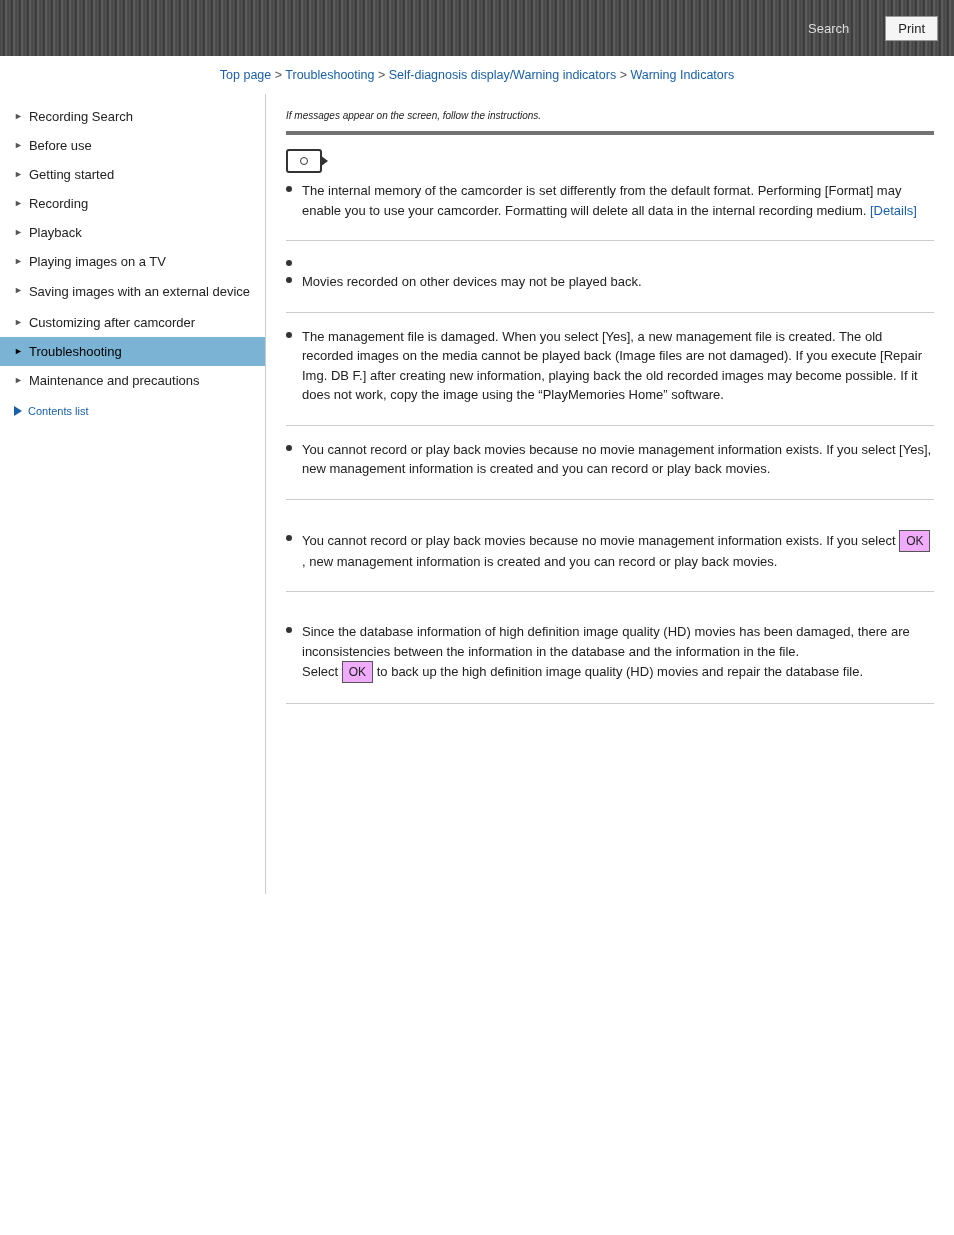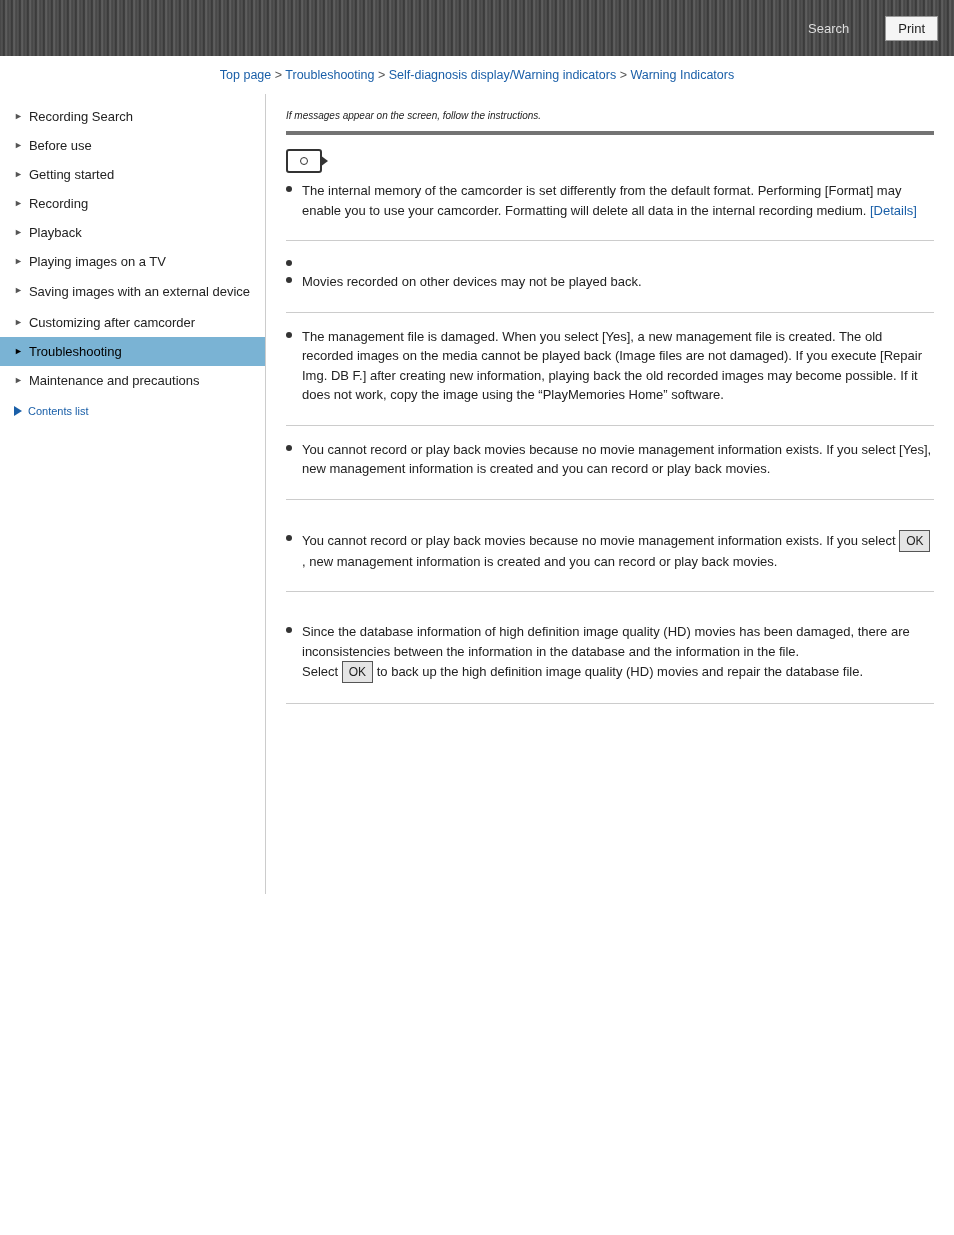--- a/index.html
+++ b/index.html
@@ -172,21 +172,21 @@
     }
 
     .link-blue { color: #1a5fa8; text-decoration: none; }
 
     .ok-btn {
       display: inline-block;
       border: 1px solid #555;
       padding: 1px 6px;
       font-size: 12px;
       color: #222;
-      background: #e5e5e5;
+      background: #f0abfc;
     }
 
     .page-num {
       text-align: center;
       color: #555;
       font-size: 13px;
       padding: 10px 0;
     }
   </style>
 </head>

